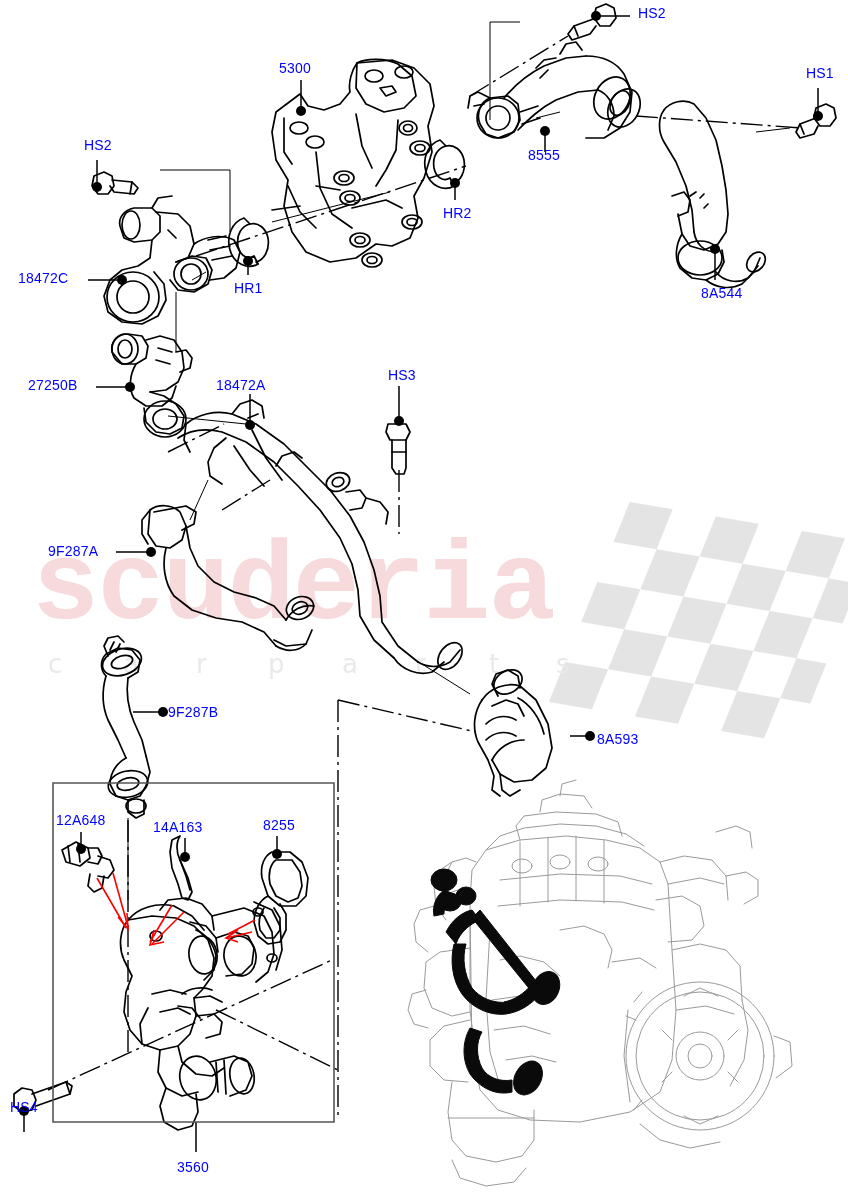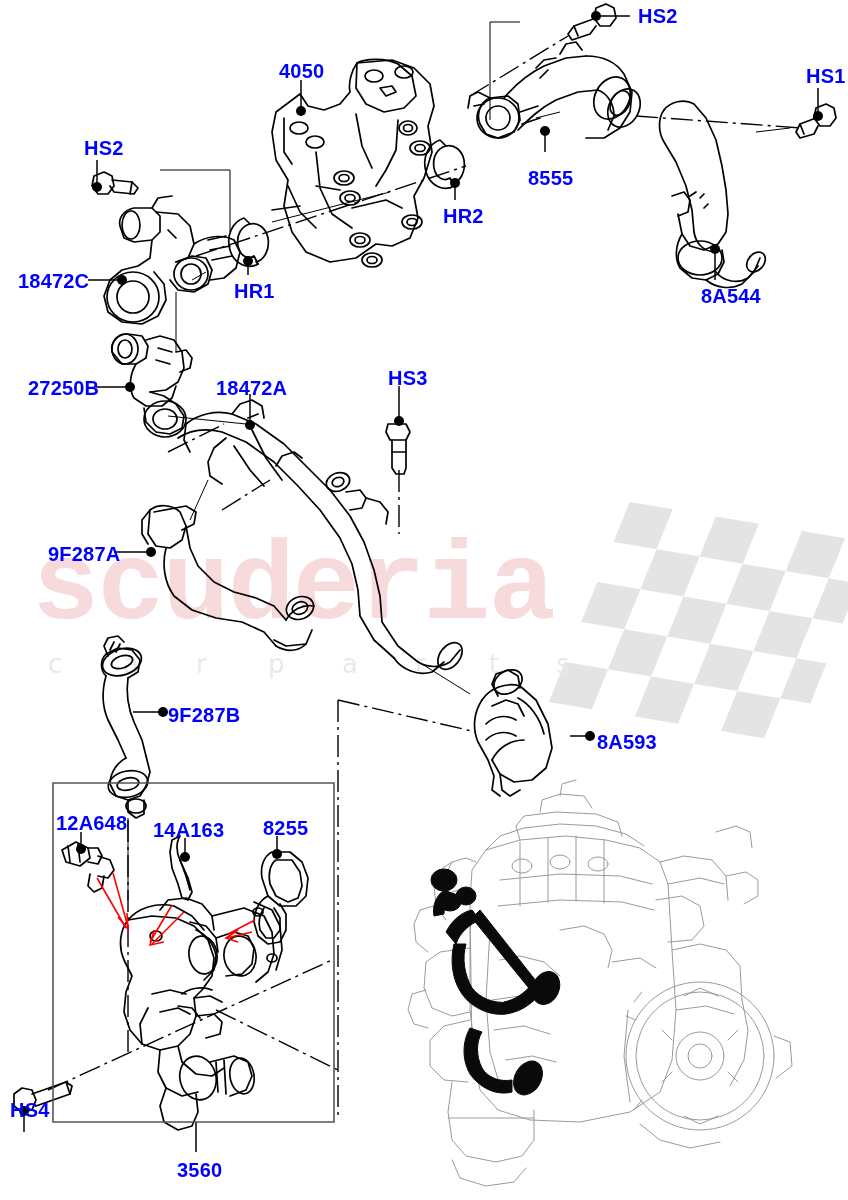--- a/index.html
+++ b/index.html
@@ -1,20 +1,20 @@
 <!DOCTYPE html>
 <html><head>
 <meta charset="utf-8">
 <style>
   html,body{margin:0;padding:0;background:#fff;}
   body{width:848px;height:1200px;position:relative;overflow:hidden;
        font-family:"Liberation Sans","DejaVu Sans",sans-serif;}
   #stage{position:absolute;inset:0;width:848px;height:1200px;}
   #stage svg{position:absolute;left:0;top:0;}
-  .lbl{position:absolute;color:#0000FF;font-size:20px;font-weight:700;
+  .lbl{position:absolute;color:#0000FF;font-size:14px;font-weight:400;
        letter-spacing:.2px;white-space:nowrap;line-height:1;}
   .wm-sc{position:absolute;color:#f6dadc;font-size:112px;font-weight:700;
          letter-spacing:-2px;white-space:nowrap;line-height:1;
          font-family:Liberation Mono, monospace;}
   .wm-cp{position:absolute;color:#e9e9e9;font-size:26px;font-weight:400;
          white-space:nowrap;line-height:1;font-family:"DejaVu Sans",sans-serif;}
 </style>
 </head>
 <body>
 
@@ -475,23 +475,23 @@
       <path d="M154,930 L150,945 L164,942"></path>
       <path d="M255,920 L228,934"></path>
         <path d="M252,932 L226,938"></path>
       <path d="M238,930 L226,938 L238,942"></path>
     </g>
   </svg>
 
   <div>
     <div class="lbl" style="left:638px;top:6px;">HS2</div>
     <div class="lbl" style="left:806px;top:66px;">HS1</div>
-    <div class="lbl" style="left:279px;top:61px;">4050</div>
+    <div class="lbl" style="left:279px;top:61px;">5300</div>
     <div class="lbl" style="left:84px;top:138px;">HS2</div>
-    <div class="lbl" style="left:528px;top:168px;">8555</div>
+    <div class="lbl" style="left:528px;top:148px;">8555</div>
     <div class="lbl" style="left:443px;top:206px;">HR2</div>
     <div class="lbl" style="left:18px;top:271px;">18472C</div>
     <div class="lbl" style="left:234px;top:281px;">HR1</div>
     <div class="lbl" style="left:701px;top:286px;">8A544</div>
     <div class="lbl" style="left:28px;top:378px;">27250B</div>
     <div class="lbl" style="left:216px;top:378px;">18472A</div>
     <div class="lbl" style="left:388px;top:368px;">HS3</div>
     <div class="lbl" style="left:48px;top:544px;">9F287A</div>
     <div class="lbl" style="left:168px;top:705px;">9F287B</div>
     <div class="lbl" style="left:597px;top:732px;">8A593</div>

